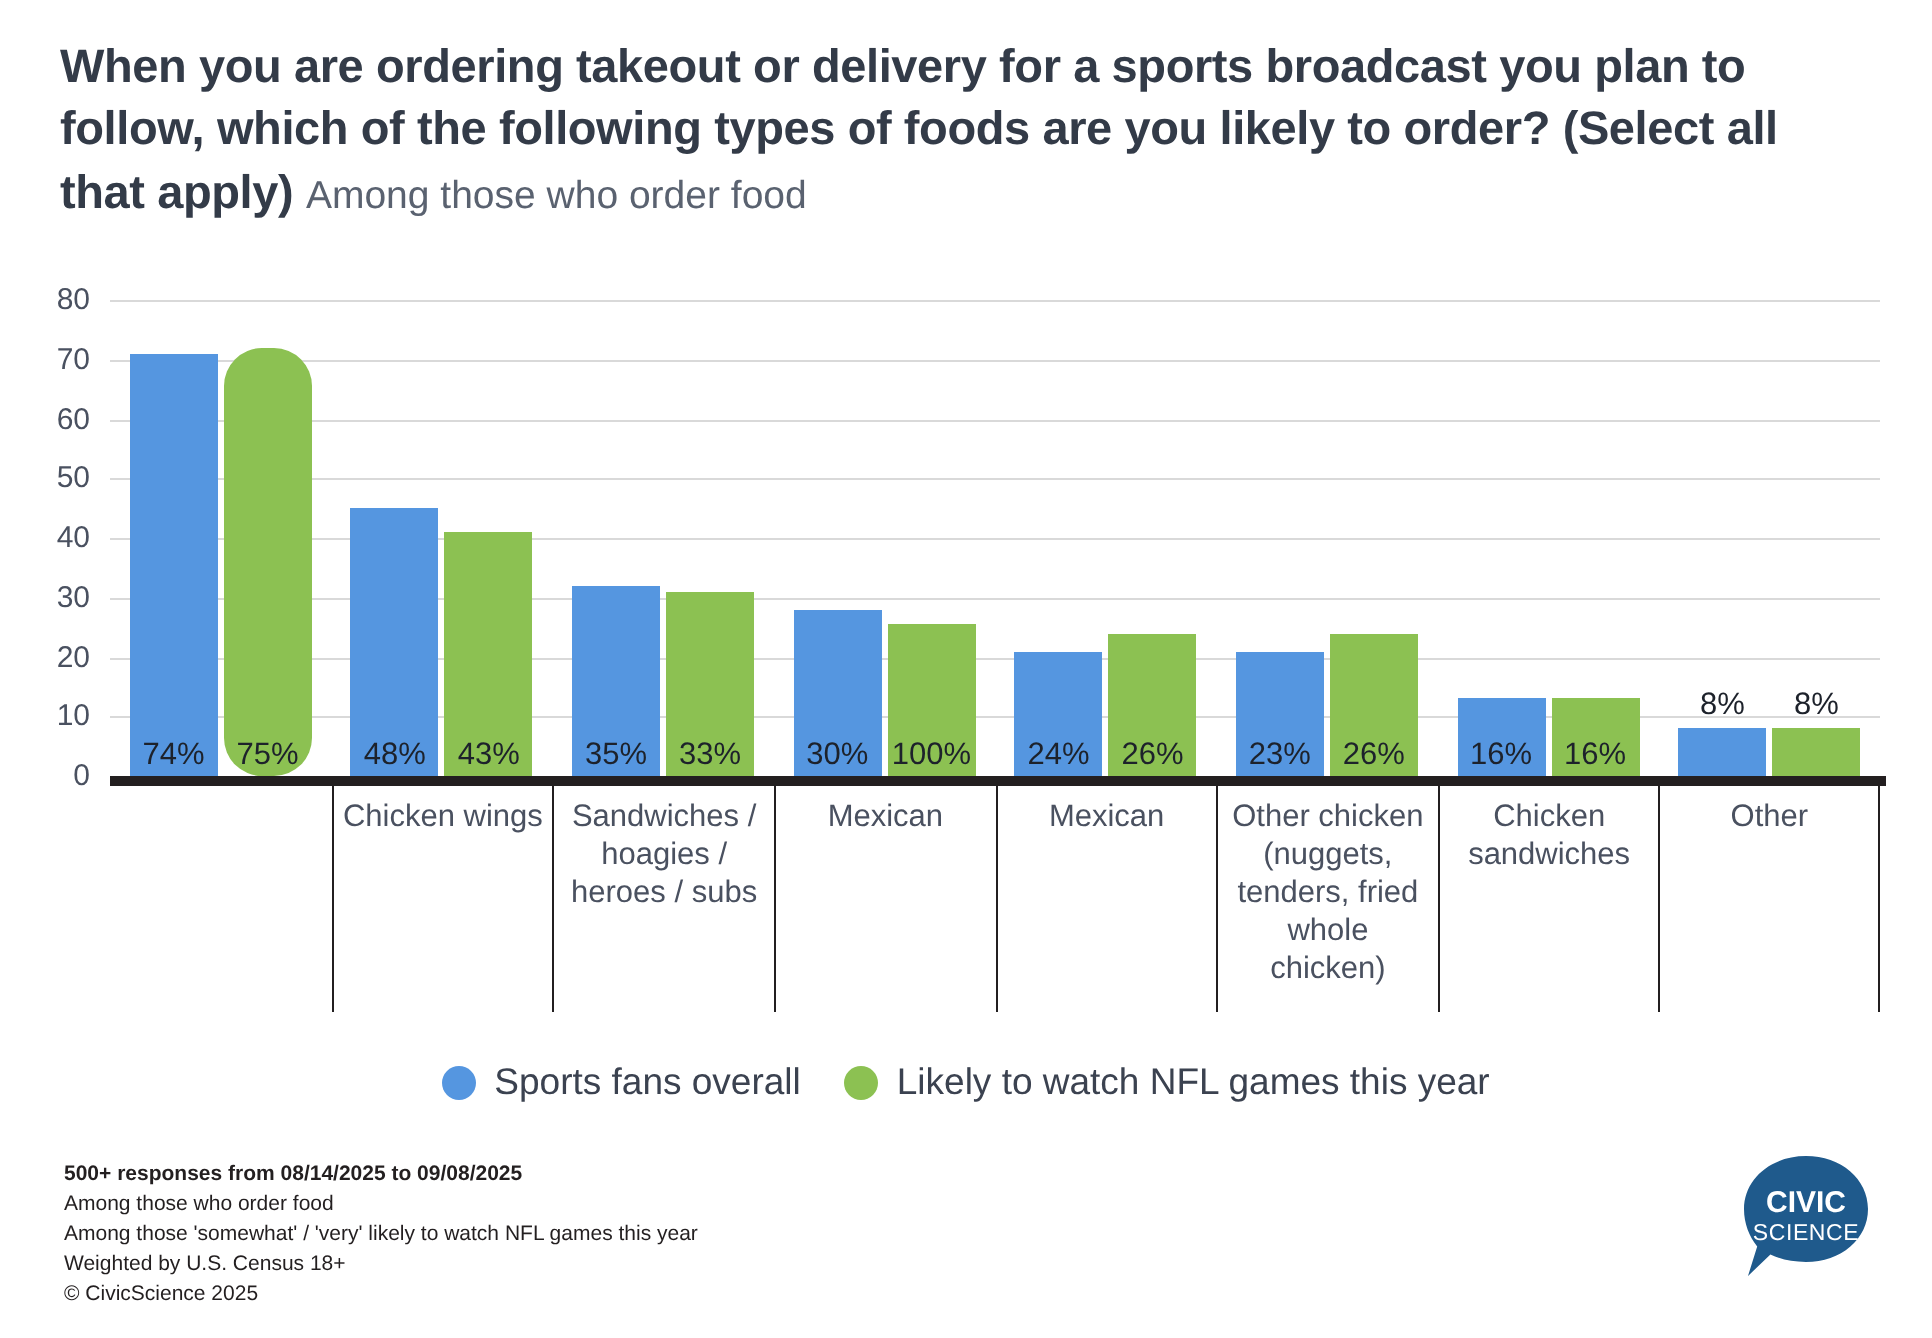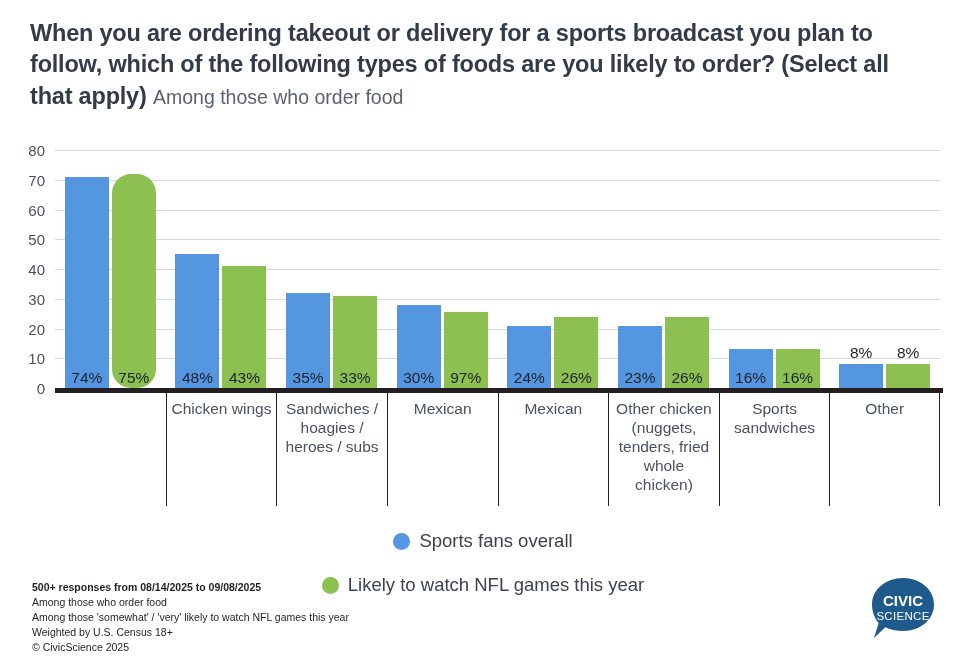--- a/index.html
+++ b/index.html
@@ -130,21 +130,20 @@
   
   #legend {
     position: absolute;
     top: 530px;
     left: 0;
     width: 966px;
     display: flex;
     justify-content: center;
     align-items: center;
     gap: 22px;
-    flex-direction: column;
   }
   .legend-item {
     display: flex;
     align-items: center;
     gap: 9px;
   }
   .legend-dot {
     width: 17px;
     height: 17px;
     border-radius: 50%;
@@ -231,21 +230,21 @@
           </div>
           <div class="bar green" style="height: 92.225px; left: 56.8125px; background: rgb(140, 193, 82);">
             <span class="lbl inside">33%</span>
           </div>
         </div>
         <div class="group" style="left: 331.875px; width: 110.625px;">
           <div class="bar blue" style="height: 83.3px; left: 9.8125px; background: rgb(85, 150, 224);">
             <span class="lbl inside">30%</span>
           </div>
           <div class="bar green" style="height: 75.8625px; left: 56.8125px; background: rgb(140, 193, 82);">
-            <span class="lbl inside">97%</span>
+            <span class="lbl inside">100%</span>
           </div>
         </div>
         <div class="group" style="left: 442.5px; width: 110.625px;">
           <div class="bar blue" style="height: 62px; left: 9.8125px; background: rgb(85, 150, 224);">
             <span class="lbl inside">24%</span>
           </div>
           <div class="bar green" style="height: 71.4px; left: 56.8125px; background: rgb(140, 193, 82);">
             <span class="lbl inside">26%</span>
           </div>
         </div>
@@ -277,21 +276,21 @@
   </div>
   <div id="baseline"></div>
 </div>
 
 <div id="cat-table">
     <div class="cat-cell" style="left: 110.625px; width: 110.625px;">Chicken wings</div>
     <div class="cat-cell" style="left: 221.25px; width: 110.625px;">Sandwiches / hoagies / heroes / subs</div>
     <div class="cat-cell" style="left: 331.875px; width: 110.625px;">Mexican</div>
     <div class="cat-cell" style="left: 442.5px; width: 110.625px;">Mexican</div>
     <div class="cat-cell" style="left: 553.125px; width: 110.625px;">Other chicken (nuggets, tenders, fried whole chicken)</div>
-    <div class="cat-cell" style="left: 663.75px; width: 110.625px;">Sports sandwiches</div>
+    <div class="cat-cell" style="left: 663.75px; width: 110.625px;">Chicken sandwiches</div>
     <div class="cat-cell last" style="left: 774.375px; width: 110.625px;">Other</div>
   </div>
 
 <div id="legend">
     <div class="legend-item">
       <span class="legend-dot" style="background: rgb(85, 150, 224);"></span>
       <span class="legend-label">Sports fans overall</span>
     </div>
     <div class="legend-item">
       <span class="legend-dot" style="background: rgb(140, 193, 82);"></span>

